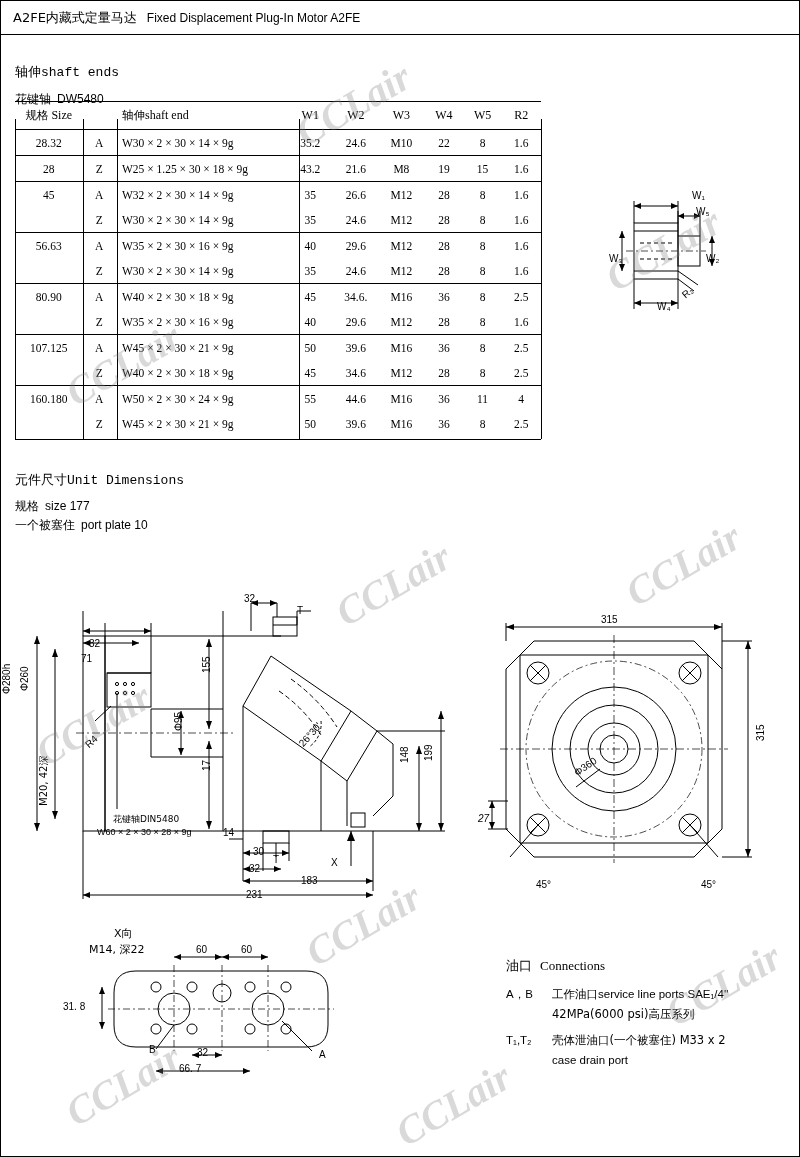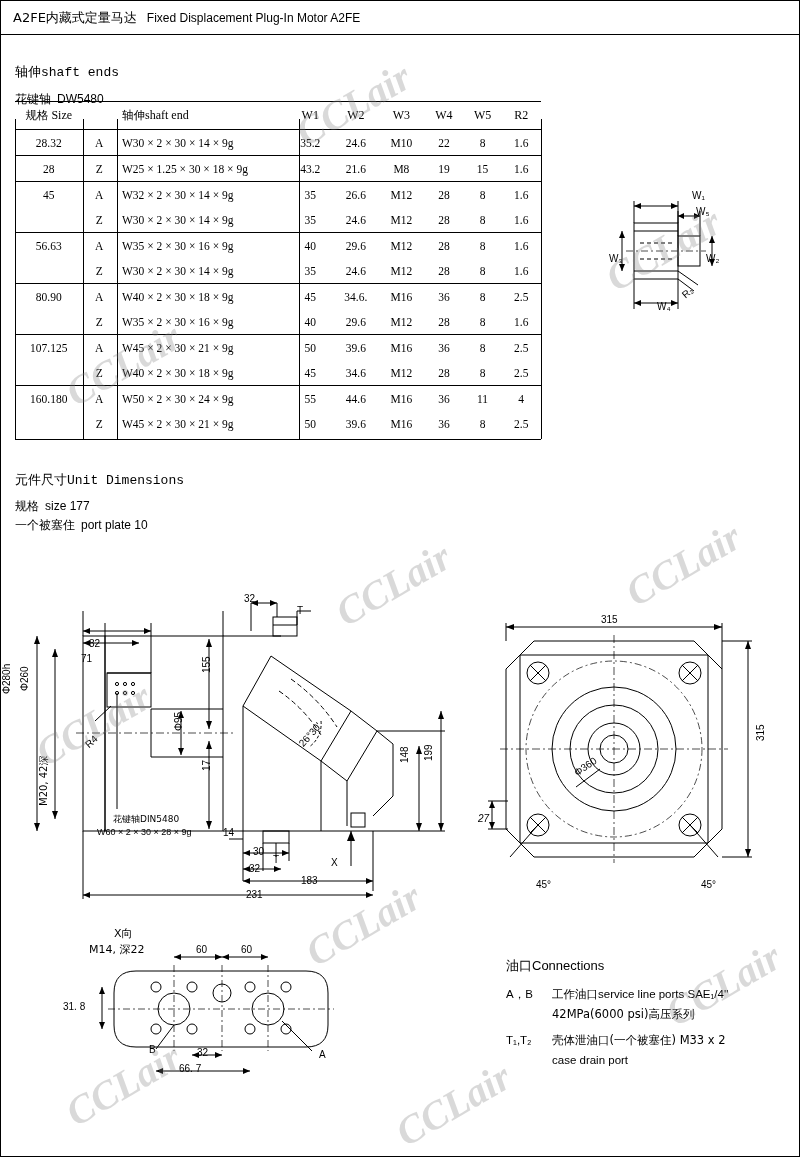--- a/index.html
+++ b/index.html
@@ -135,21 +135,21 @@
     top: 955px;
     font-size: 11.5px;
     font-family: "Liberation Sans", sans-serif;
     line-height: 20px;
   }
   .conn .hd {
     font-family: "DejaVu Sans", sans-serif;
     font-size: 13px;
     margin-bottom: 8px;
   }
-  .conn .hd .en { font-family: Liberation Sans, sans-serif; }
+  .conn .hd .en { font-family: Liberation Serif, serif; margin-left: 8px; }
   .conn .row { display: flex; }
   .conn .lbl { width: 46px; flex: none; }
   .conn .cn { font-family: "DejaVu Sans", sans-serif; }
   .indent { margin-left: 46px; }
   
   .wm {
     position: absolute;
     font-family: "Liberation Serif", serif;
     font-size: 40px;
     font-style: italic;

